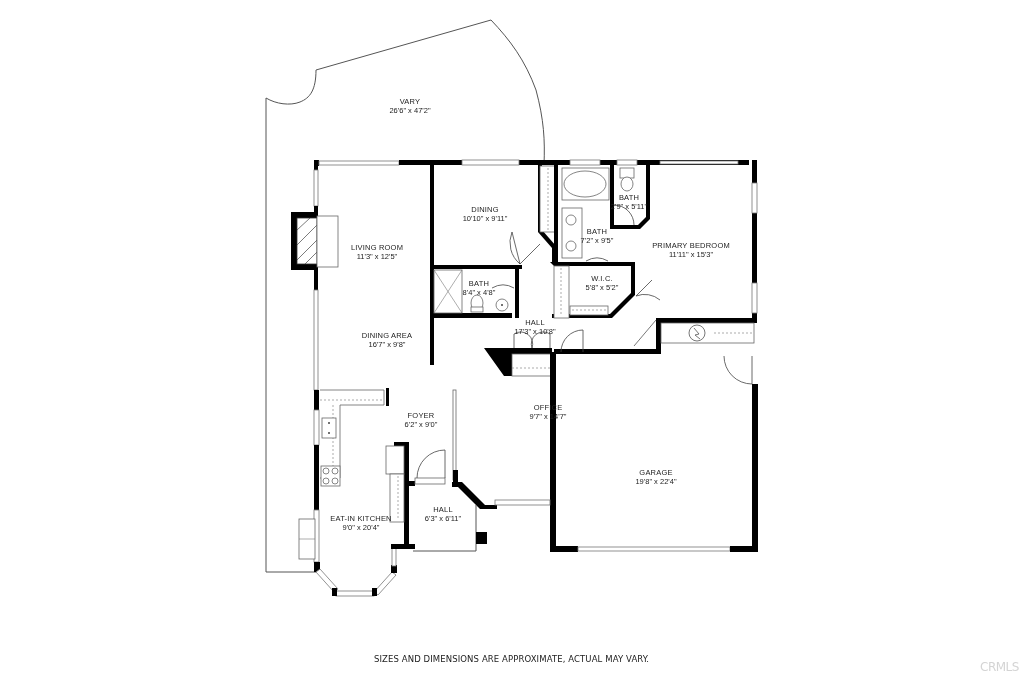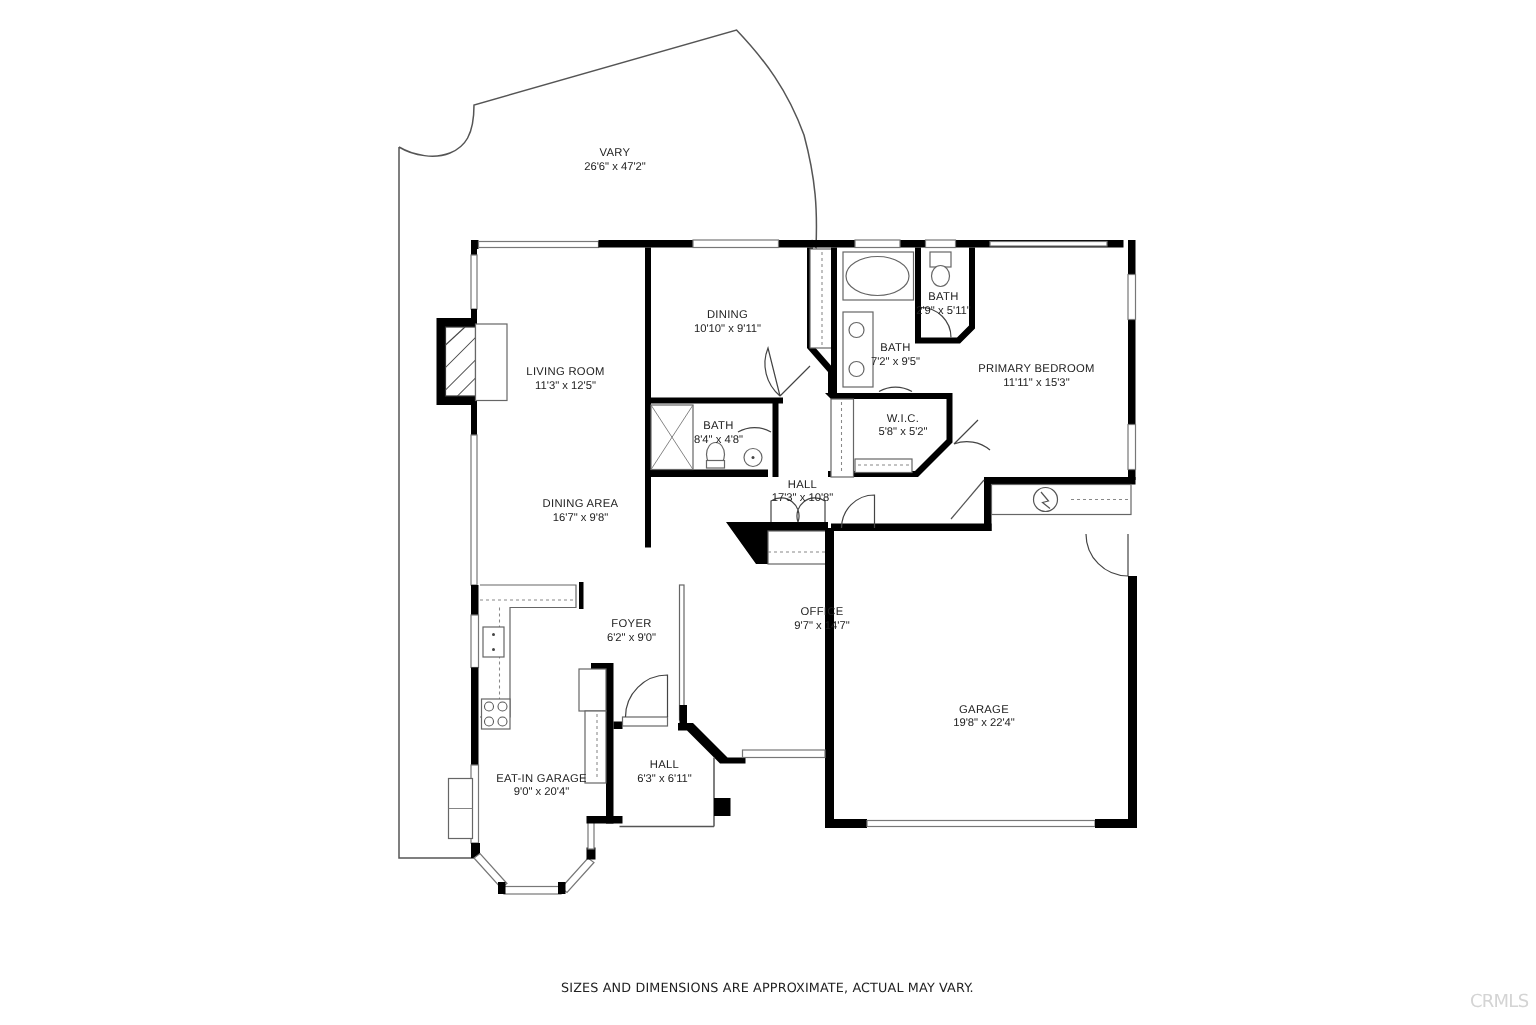--- a/index.html
+++ b/index.html
@@ -208,19 +208,19 @@
     </div>
   <div class="label" style="left:656px;top:435px;margin-top:33px;">
       <span class="nm">GARAGE</span>
       <span class="dm">19'8" x 22'4"</span>
     </div>
   <div class="label" style="left:443px;top:505px;">
       <span class="nm">HALL</span>
       <span class="dm">6'3" x 6'11"</span>
     </div>
   <div class="label" style="left:361px;top:514px;">
-      <span class="nm">EAT-IN GARAGE</span>
+      <span class="nm">EAT-IN KITCHEN</span>
       <span class="dm">9'0" x 20'4"</span>
     </div>
 </div>
 
 <div class="disclaimer">SIZES AND DIMENSIONS ARE APPROXIMATE, ACTUAL MAY VARY.</div>
 <div class="watermark">CRMLS</div>
 
 </body></html>

